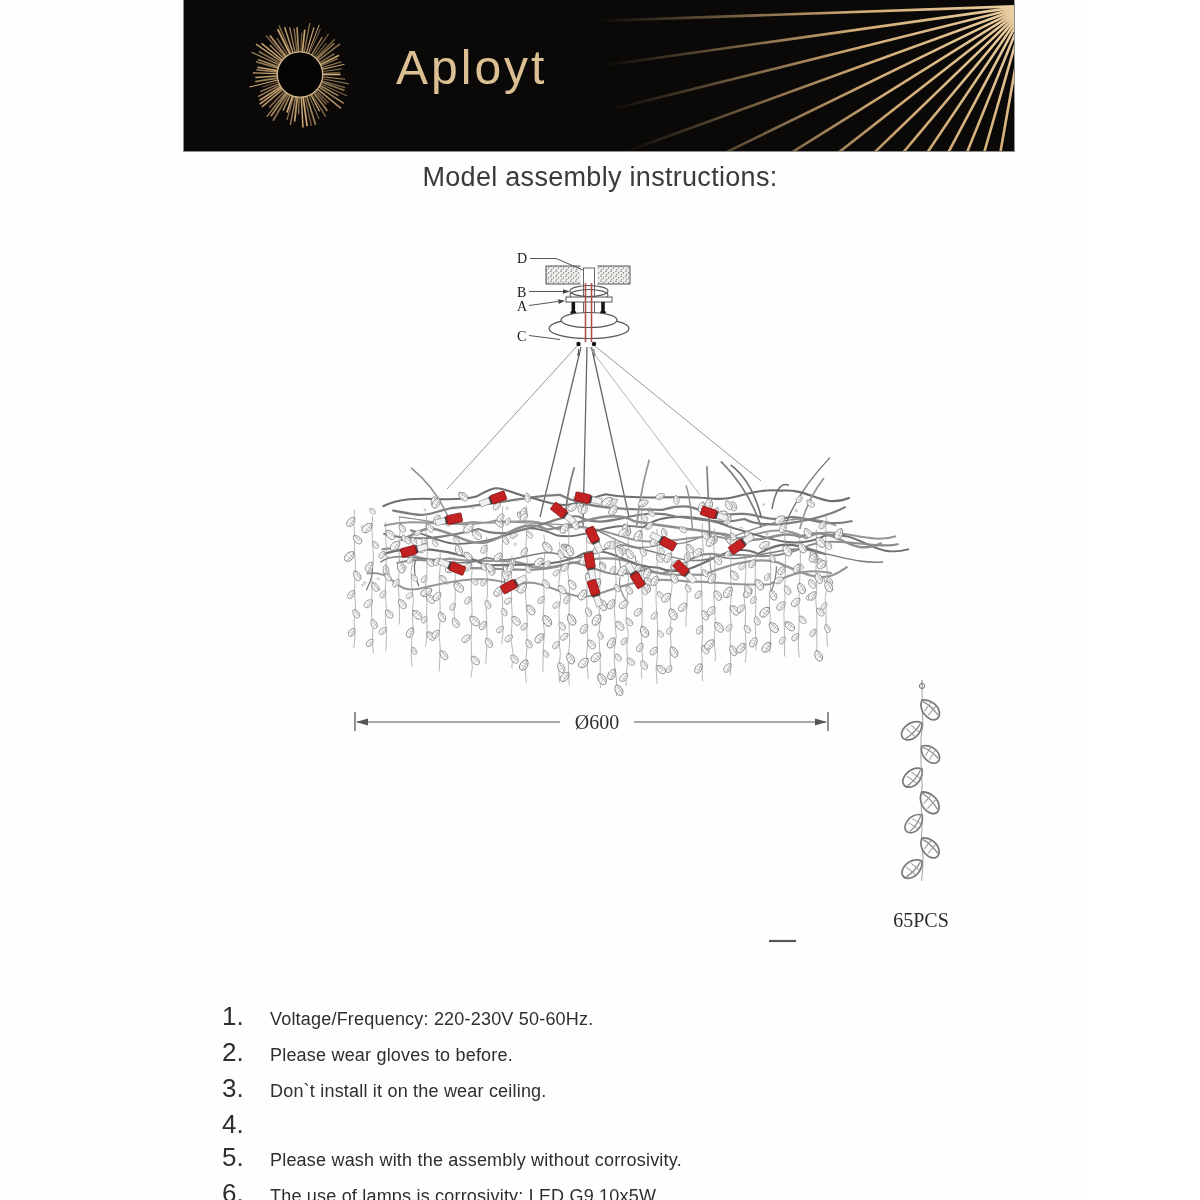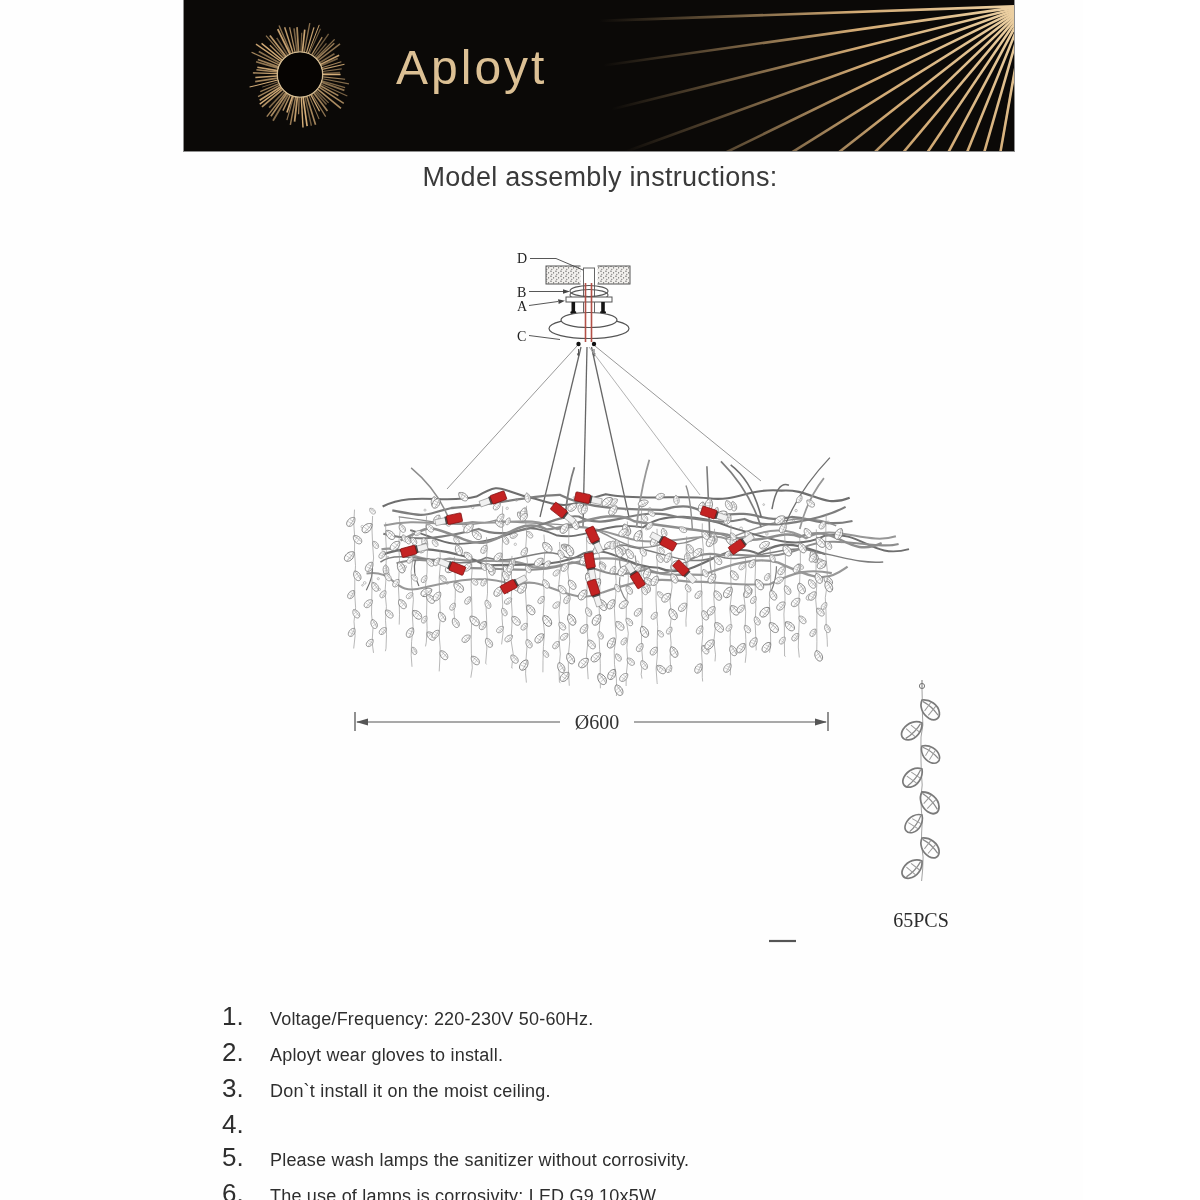--- a/index.html
+++ b/index.html
@@ -752,32 +752,32 @@
     <line x1="769" y1="941" x2="796" y2="941" stroke="#555" stroke-width="2.2"></line>
   </svg>
 
   <div class="instructions">
     <div class="inst-row">
       <span class="inst-num">1.</span>
       <span class="inst-text">Voltage/Frequency: 220-230V 50-60Hz.</span>
     </div>
     <div class="inst-row">
       <span class="inst-num">2.</span>
-      <span class="inst-text">Aployt wear gloves to install.</span>
+      <span class="inst-text">Please wear gloves to before.</span>
     </div>
     <div class="inst-row">
       <span class="inst-num">3.</span>
-      <span class="inst-text">Don`t install it on the moist ceiling.</span>
+      <span class="inst-text">Don`t install it on the wear ceiling.</span>
     </div>
     <div class="inst-row">
       <span class="inst-num">4.</span>
     </div>
     <div class="inst-row">
       <span class="inst-num">5.</span>
-      <span class="inst-text">Please wash lamps the sanitizer without corrosivity.</span>
+      <span class="inst-text">Please wash with the assembly without corrosivity.</span>
     </div>
     <div class="inst-row">
       <span class="inst-num">6.</span>
       <span class="inst-text">The use of lamps is corrosivity: LED G9 10x5W.</span>
     </div>
   </div>
 
 </div>
 
 </body></html>

